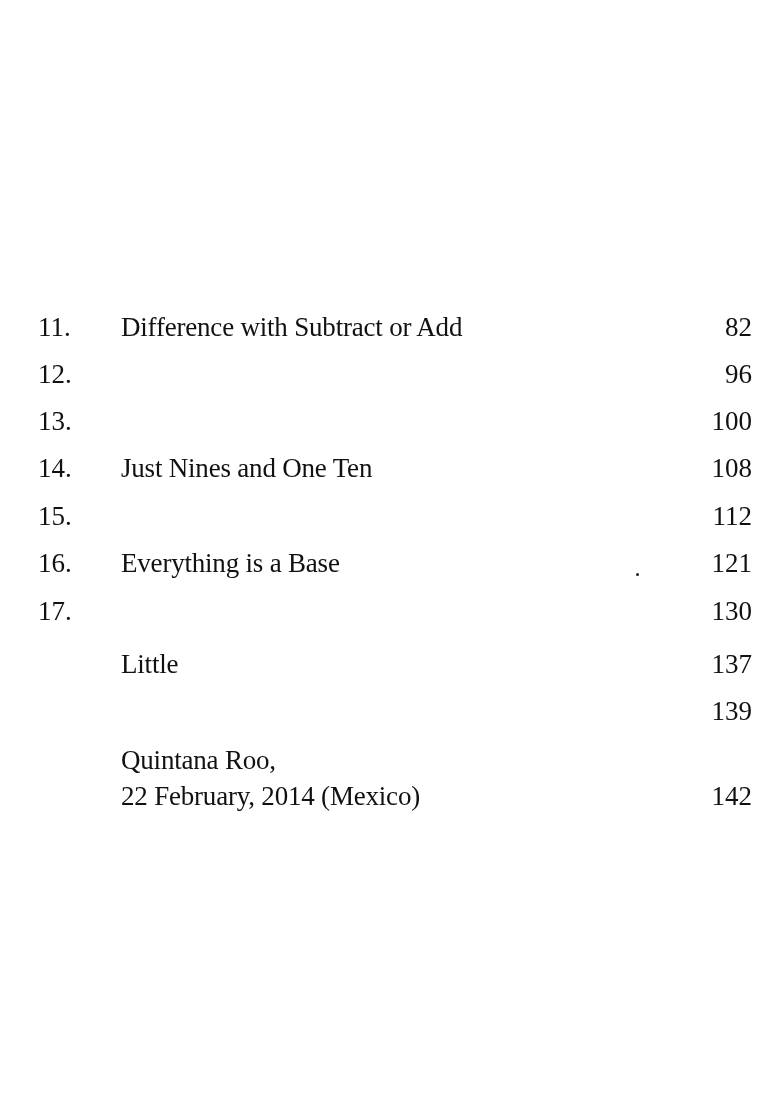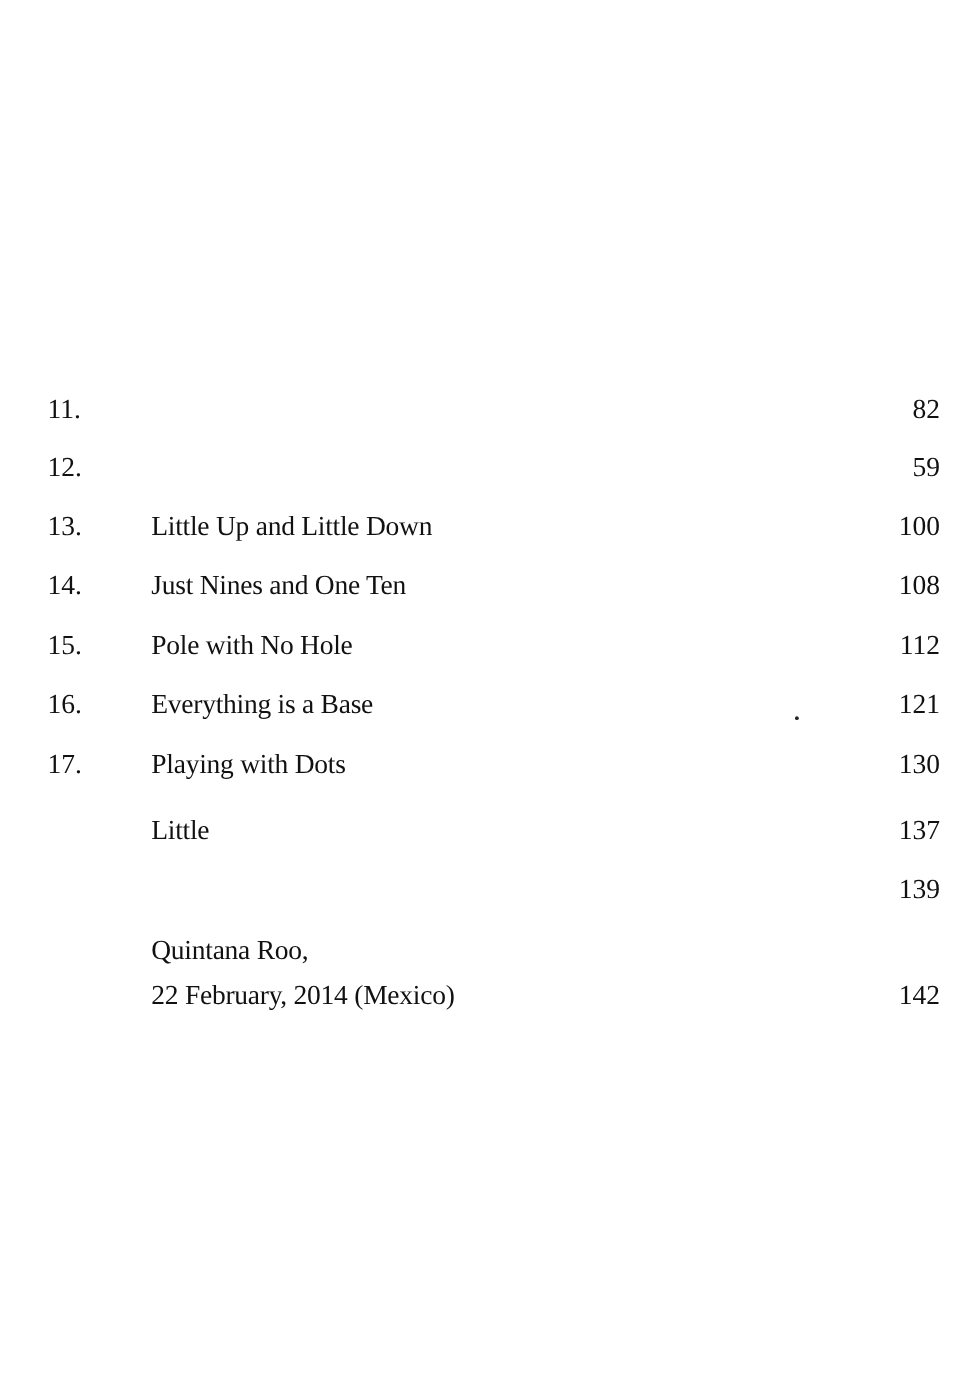--- a/index.html
+++ b/index.html
@@ -18,21 +18,21 @@
     .toc {
       position: absolute;
       left: 0;
       top: 0;
       width: 780px;
     }
     .row {
       position: absolute;
       left: 0;
       width: 780px;
-      font-size: 22px;
+      font-size: 27px;
       line-height: 36px;
       height: 36px;
     }
     .num {
       position: absolute;
       left: 38px;
       top: 0;
     }
     .title {
       position: absolute;
@@ -71,55 +71,53 @@
       border-radius: 50%;
     }
   </style>
 </head>
 <body>
 
 <div class="toc">
 
   <div class="row" style="top:309px">
     <span class="num">11.</span>
+    <span class="title">Difference with Subtract or Add</span>
     <span class="page">82</span>
   </div>
 
   <div class="row" style="top:356px">
     <span class="num">12.</span>
-    <span class="page">59</span>
+    <span class="page">96</span>
   </div>
 
   <div class="row" style="top:403px">
     <span class="num">13.</span>
-    <span class="title">Little Up and Little Down</span>
     <span class="page">100</span>
   </div>
 
   <div class="row" style="top:450px">
     <span class="num">14.</span>
     <span class="title">Just Nines and One Ten</span>
     <span class="page">108</span>
   </div>
 
   <div class="row" style="top:498px">
     <span class="num">15.</span>
-    <span class="title">Pole with No Hole</span>
     <span class="page">112</span>
   </div>
 
   <div class="row" style="top:545px">
     <span class="num">16.</span>
     <span class="title">Everything is a Base</span>
     <span class="page">121</span>
   </div>
 
   <div class="row" style="top:593px">
     <span class="num">17.</span>
-    <span class="title">Playing with Dots</span>
     <span class="page">130</span>
   </div>
 
   <div class="row" style="top:646px">
     <span class="title">Little</span>
     <span class="page">137</span>
   </div>
 
   <div class="row" style="top:693px">
     <span class="page">139</span>

